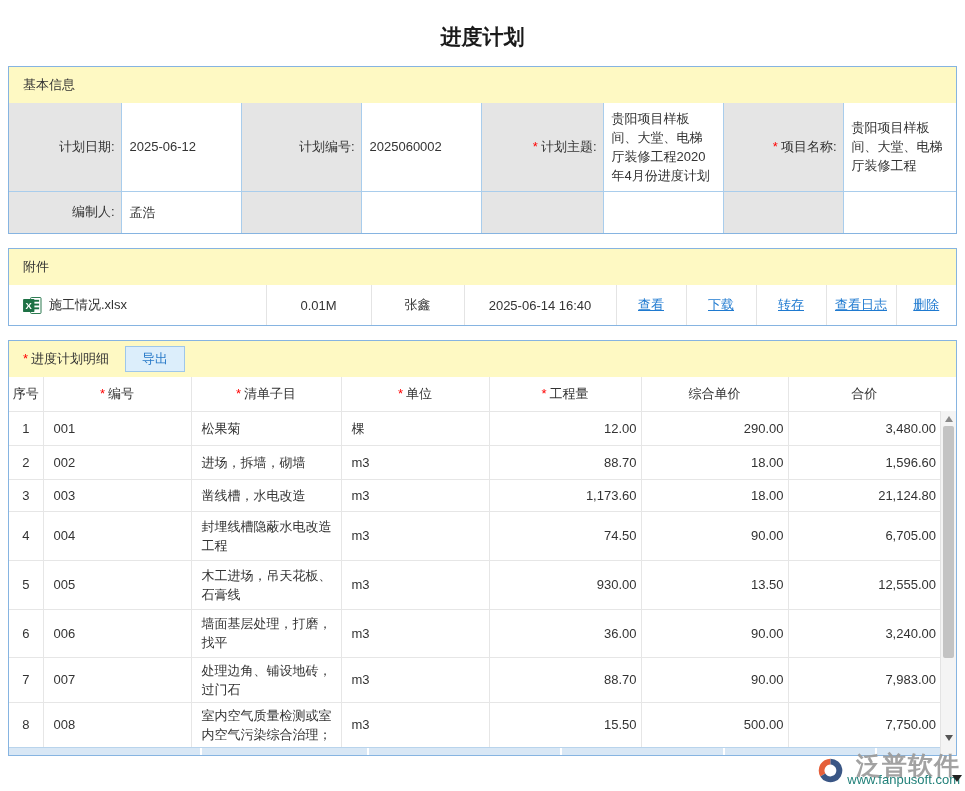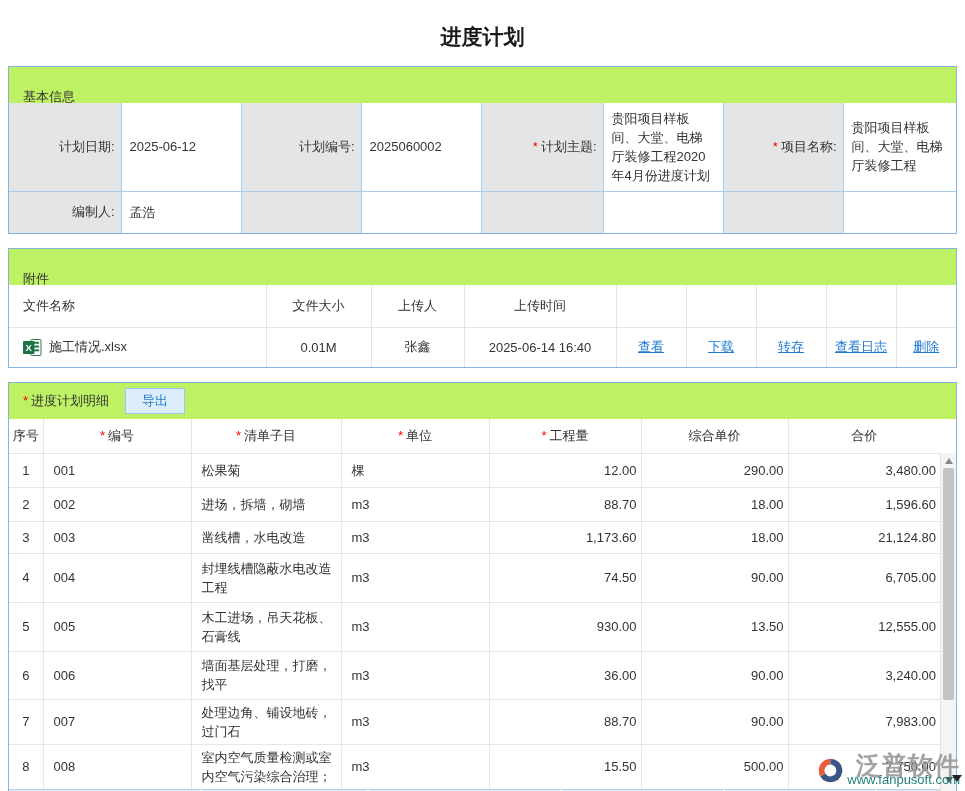--- a/index.html
+++ b/index.html
@@ -8,21 +8,21 @@
     position: relative; width: 965px; height: 791px; overflow: hidden;
     background: #fff; color: #333;
     font-family: "Liberation Sans", "DejaVu Sans", sans-serif; font-size: 13px;
   }
   .title {
     margin: 0; padding: 24px 0 16px; text-align: center;
     font-size: 21px; font-weight: bold; color: #1a1a1a; line-height: 26px;
   }
   .panel { margin: 0 8px 14px; border: 1px solid #86b4e1; }
   .panel-header {
-    background: #bef264; padding: 12px 14px; height: 36px; line-height: 36px;
+    background: #fef9c3; padding: 0 14px; height: 36px; line-height: 36px;
     font-size: 13px; color: #333;
   }
   .req { color: #f00; margin-right: 3px; }
 
   
   .info-table { width: 100%; border-collapse: collapse; table-layout: fixed; border: hidden; }
   .info-table td { border: 1px solid #a9cdec; vertical-align: middle; font-size: 13px; }
   .info-table td.lbl { background: #e5e5e5; text-align: right; padding: 4px 6px 4px 2px; }
   .info-table td.val { background: #fff; padding: 4px 8px; line-height: 19px; text-align: left; }
   .info-table tr.r1 { height: 88px; }
@@ -158,31 +158,20 @@
           <col style="width:105px">
           <col style="width:93px">
           <col style="width:152px">
         <col style="width:70px">
           <col style="width:70px">
           <col style="width:70px">
           <col style="width:70px">
           <col>
       </colgroup>
       <tbody>
-          <tr class="head">
-        <th class="c-name">文件名称</th>
-        <th>文件大小</th>
-        <th>上传人</th>
-        <th>上传时间</th>
-        <th></th>
-        <th></th>
-        <th></th>
-        <th></th>
-        <th></th>
-      </tr>
       <tr class="data">
         <td class="c-name">
           <div class="file-cell">
             <span class="xls-icon">
               <svg viewBox="0 0 20 18" width="19" height="17">
                 <rect x="8" y="0.5" width="11" height="17" rx="1" fill="#fff" stroke="#1e7145"></rect>
                 <rect x="10" y="3" width="7" height="2" fill="#1e7145"></rect>
                 <rect x="10" y="7" width="7" height="2" fill="#1e7145"></rect>
                 <rect x="10" y="11" width="7" height="2" fill="#1e7145"></rect>
                 <rect x="0" y="2" width="12" height="14" rx="1" fill="#1e7145"></rect>

